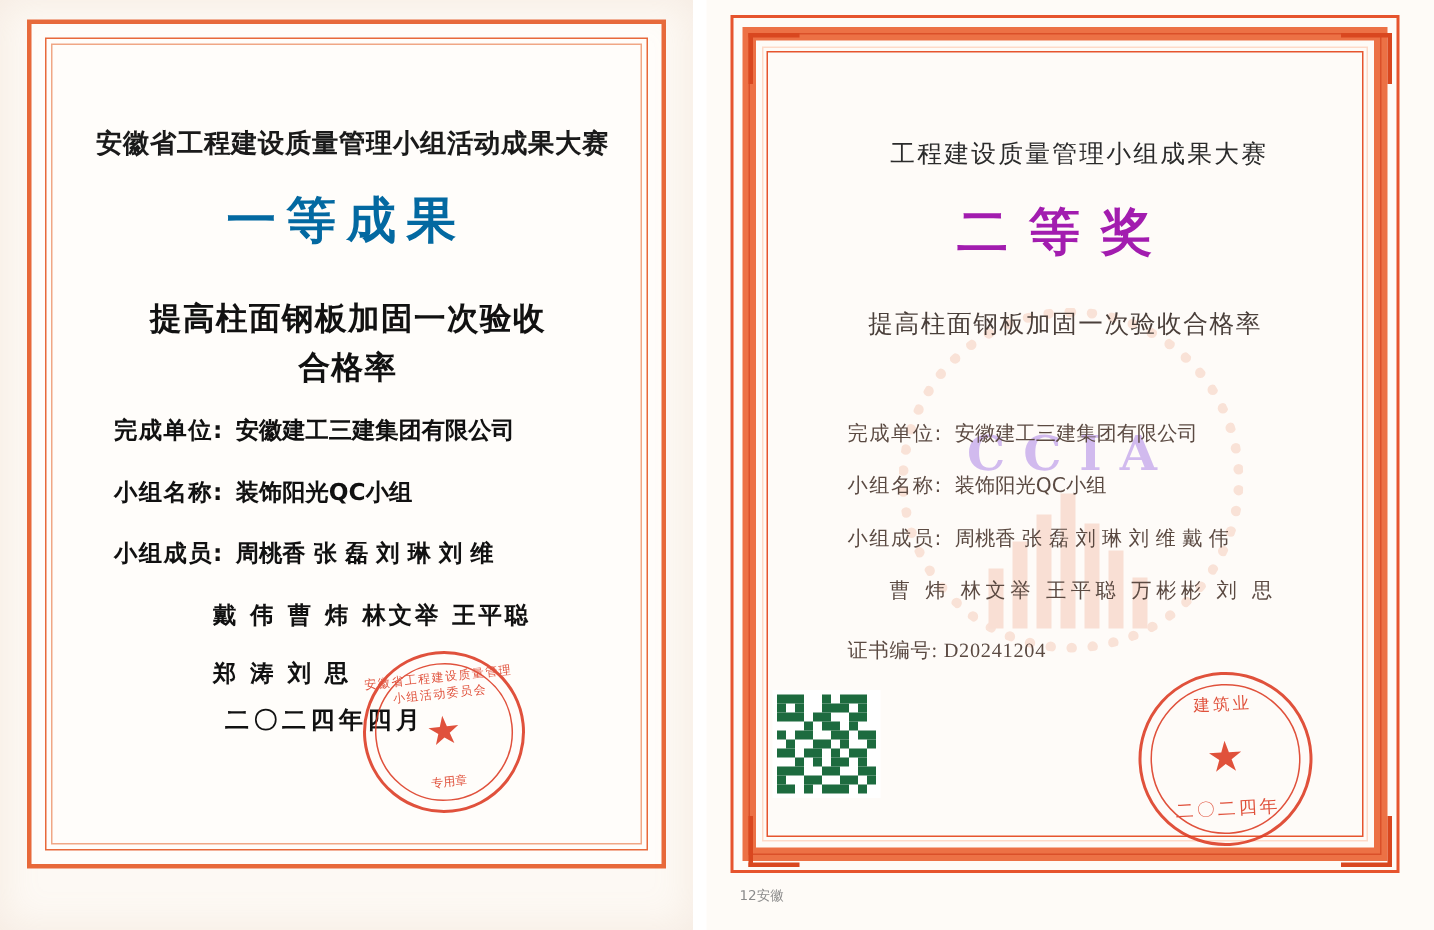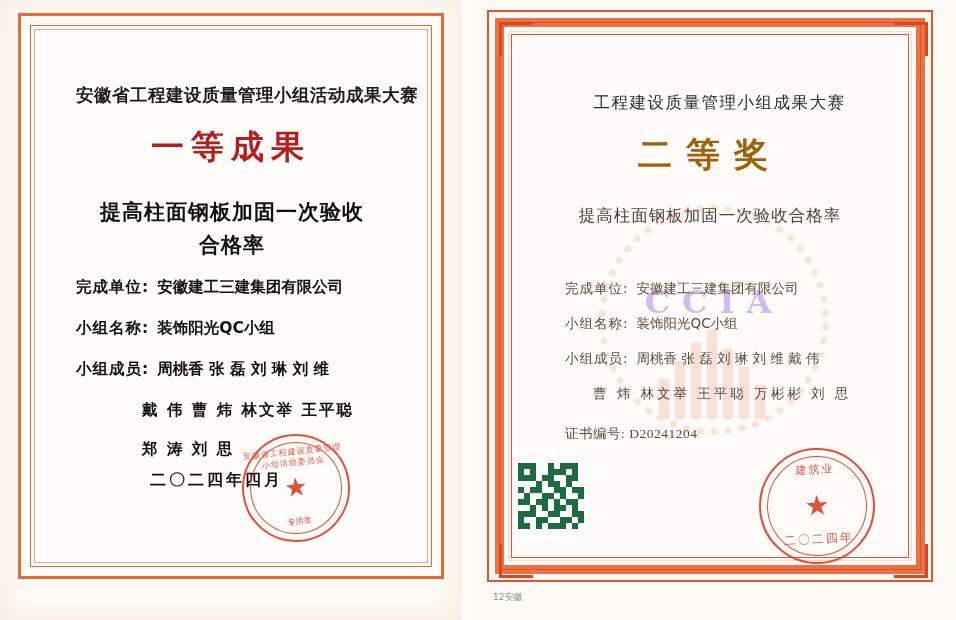--- a/index.html
+++ b/index.html
@@ -55,35 +55,35 @@
 
   .cl-content {
     position: absolute;
     left: 34px; top: 29px;
     width: 394px; height: 534px;
     padding: 0;
   }
 
   .cl-title {
     position: absolute;
-    top: 54px; left: 16px; width: 394px;
+    top: 54px; left: 4px; width: 394px;
     text-align: center;
     font-size: 17.5px;
     font-weight: bold;
     color: #1a1a1a;
     letter-spacing: 0.5px;
     font-family: "DejaVu Sans", sans-serif;
   }
   .cl-award {
     position: absolute;
     top: 96px; left: 0; width: 394px;
     text-align: center;
     font-size: 33px;
     font-weight: bold;
-    color: #b91c1c;
+    color: #0369a1;
     letter-spacing: 7px;
     font-family: "DejaVu Serif", serif;
   }
   .cl-subject {
     position: absolute;
     top: 167px; left: 0; width: 396px;
     text-align: center;
     font-size: 21px;
     font-weight: bold;
     color: #111;
@@ -272,21 +272,21 @@
     letter-spacing: 1.5px;
     font-family: "DejaVu Sans", sans-serif;
     padding-left: 19px;
   }
   .cr-award {
     position: absolute;
     top: 132px; left: 40px; width: 398px;
     text-align: center;
     font-size: 34px;
     font-weight: bold;
-    color: #a16207;
+    color: #a21caf;
     letter-spacing: 14px;
     font-family: "DejaVu Serif", serif;
   }
   .cr-subject {
     position: absolute;
     top: 205px; left: 40px; width: 398px;
     text-align: center;
     font-size: 16.5px;
     color: #4a3f3a;
     letter-spacing: 1px;

